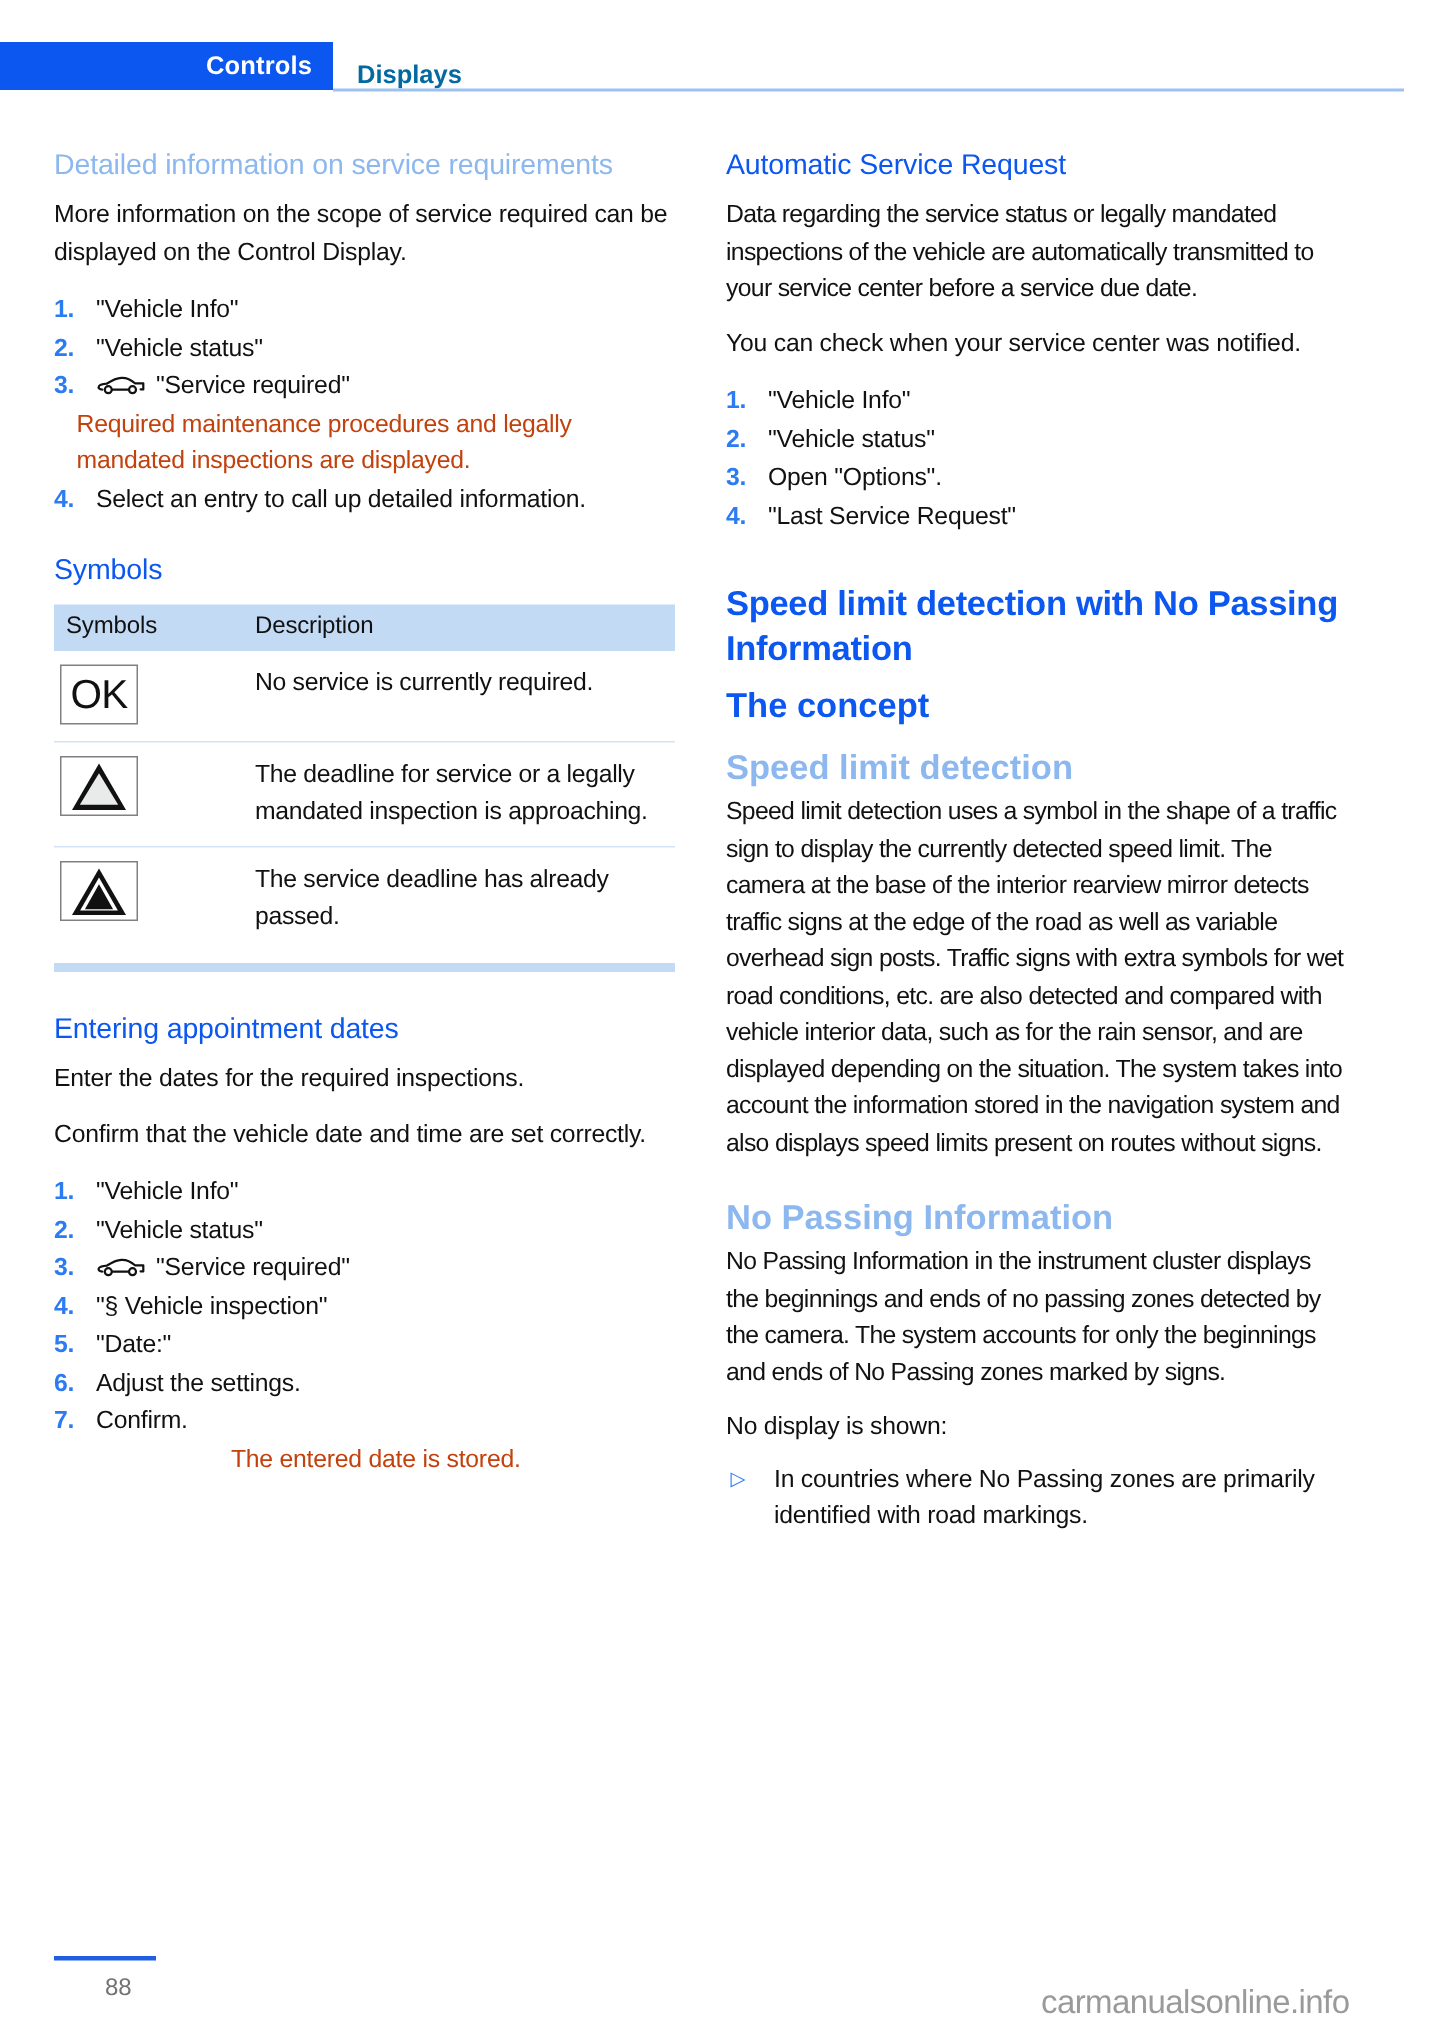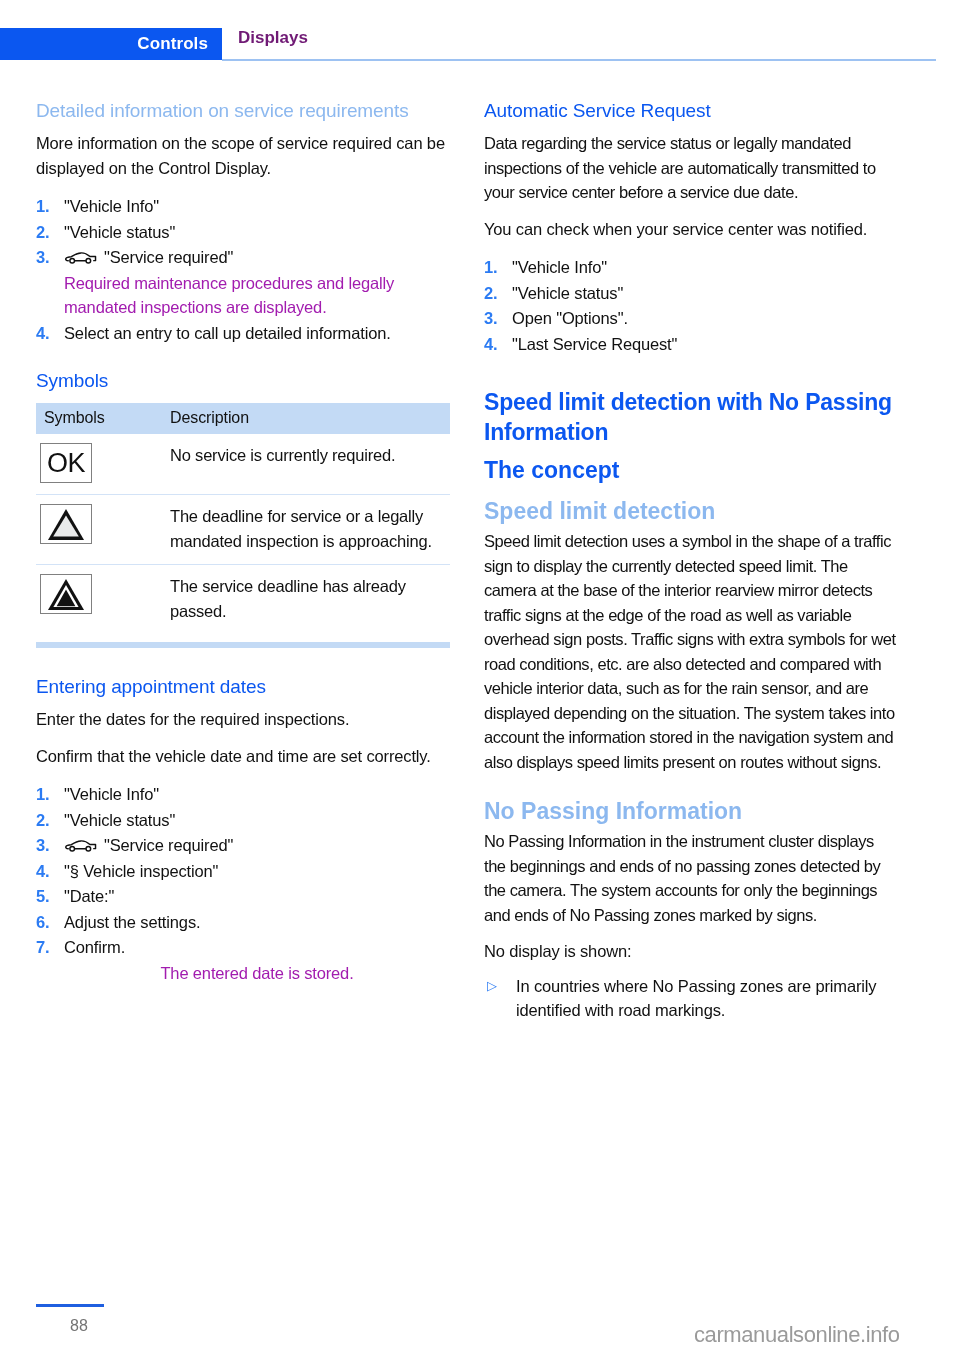--- a/index.html
+++ b/index.html
@@ -20,23 +20,23 @@
     color: #ffffff;
     font-weight: bold; font-size: 17px;
     display: flex; align-items: center; justify-content: flex-end;
     padding-right: 14px;
     letter-spacing: .1px;
     padding-left: 32px;
   }
   .tab-inactive {
     position: absolute; left: 238px; top: 0;
     height: 32px;
-    color: #701a75;
+    color: #0369a1;
     font-weight: bold; font-size: 17px;
-    display: flex; align-items: flex-start;
+    display: flex; align-items: flex-end;
   }
   .tab-rule {
     position: absolute; left: 222px; top: 59px; width: 714px; height: 2px;
     background: #9dc2f2;
   }
 
   
   .col { position: absolute; top: 98px; width: 414px; }
   .col-left  { left: 36px; }
   .col-right { left: 484px; }
@@ -76,22 +76,22 @@
   ol.steps > li {
     display: flex; align-items: flex-start;
     font-size: 16.5px; line-height: 24.5px; color: #111111;
     margin-bottom: 1px; letter-spacing: -.15px;
   }
   ol.steps > li .num {
     color: #2b7bf3; font-weight: bold; width: 28px; flex: 0 0 28px;
   }
   ol.steps > li .txt { flex: 1 1 auto; }
   .sub-note {
-    margin-left: 28px; font-size: 16.5px; line-height: 24.5px;
-    color: #a21caf; letter-spacing: -.15px;
+    margin-left: 15px; font-size: 16.5px; line-height: 24.5px;
+    color: #c2410c; letter-spacing: -.15px;
   }
 
   
   ul.tri { list-style: none; }
   ul.tri > li {
     display: flex; align-items: flex-start;
     font-size: 16.5px; line-height: 24.5px; color: #111111;
     letter-spacing: -.15px;
   }
   ul.tri > li .bul {

